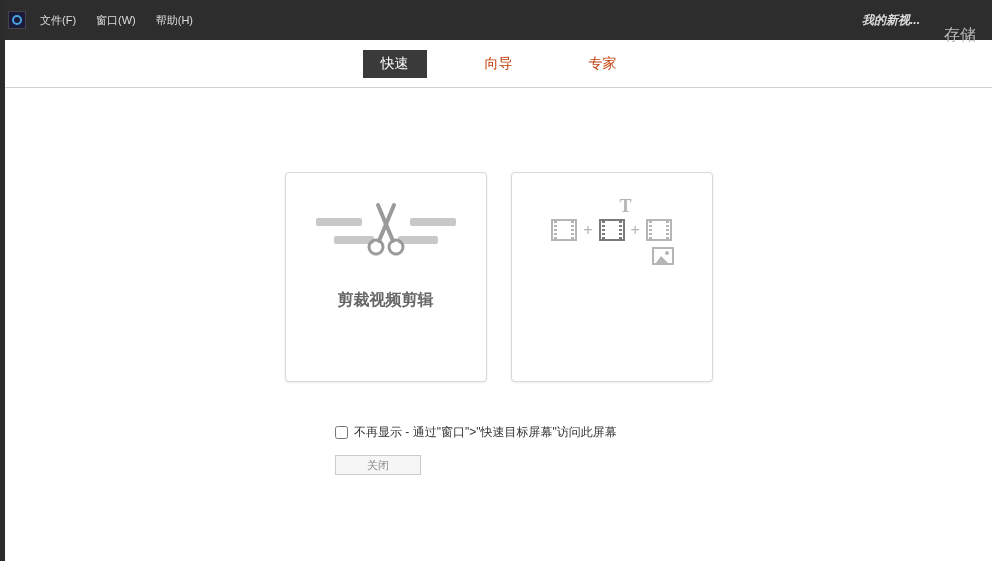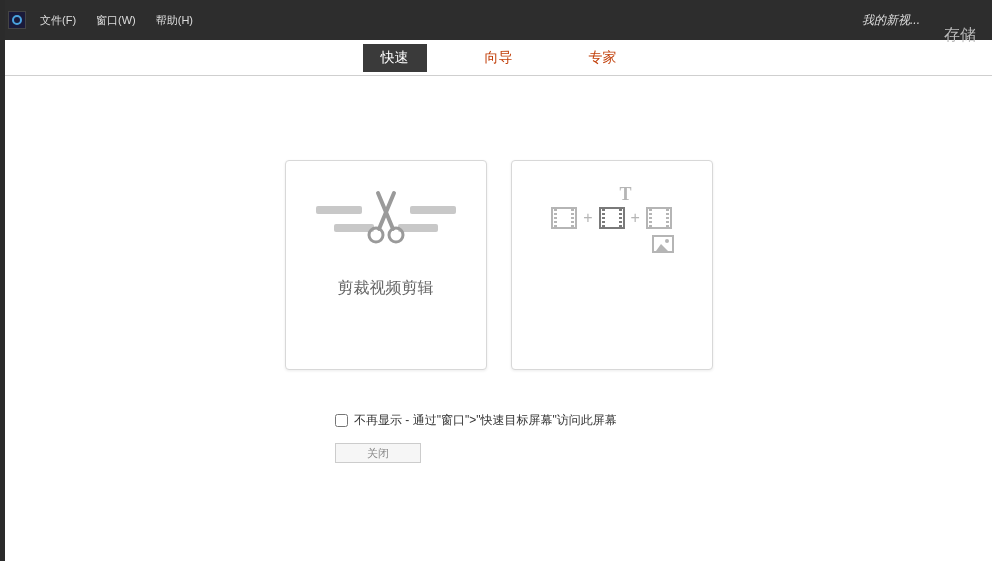--- a/index.html
+++ b/index.html
@@ -58,28 +58,29 @@
       margin-left: auto;
       display: flex;
       align-items: center;
       padding-right: 16px;
     }
     .project-name {
       font-style: italic;
       color: #ddd;
       font-size: 12px;
       margin-right: 24px;
+      font-weight: bold;
     }
     .save-label {
       font-size: 16px;
       color: #bbb;
       margin-top: 31px;
     }
     .tab-bar {
-      height: 36px;
+      height: 48px;
       background: #fff;
       display: flex;
       align-items: center;
       justify-content: center;
       border-bottom: 1px solid #cfcfcf;
       margin-left: 5px;
       gap: 40px;
     }
     .tab {
       height: 28px;
@@ -123,20 +124,21 @@
       align-items: center;
       justify-content: center;
       padding-top: 16px;
     }
     .card-title {
       font-size: 16px;
       color: #666;
       text-align: center;
       padding: 4px 16px;
       line-height: 1.6;
+      font-weight: bold;
     }
     
     .trim-graphic {
       position: relative;
       width: 140px;
       height: 60px;
     }
     .trim-bar {
       position: absolute;
       height: 8px;

